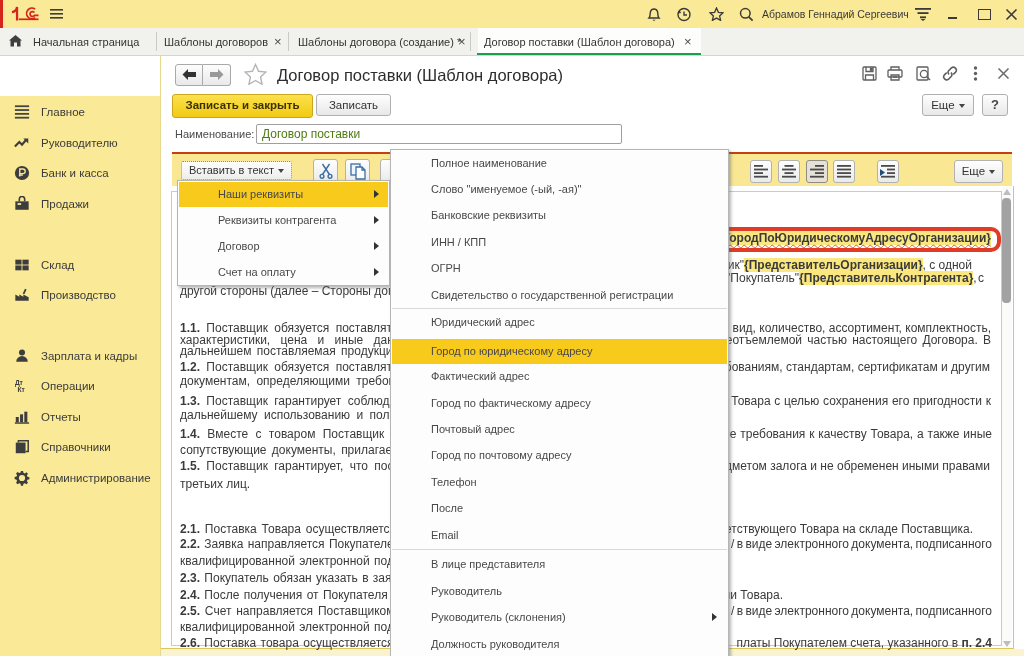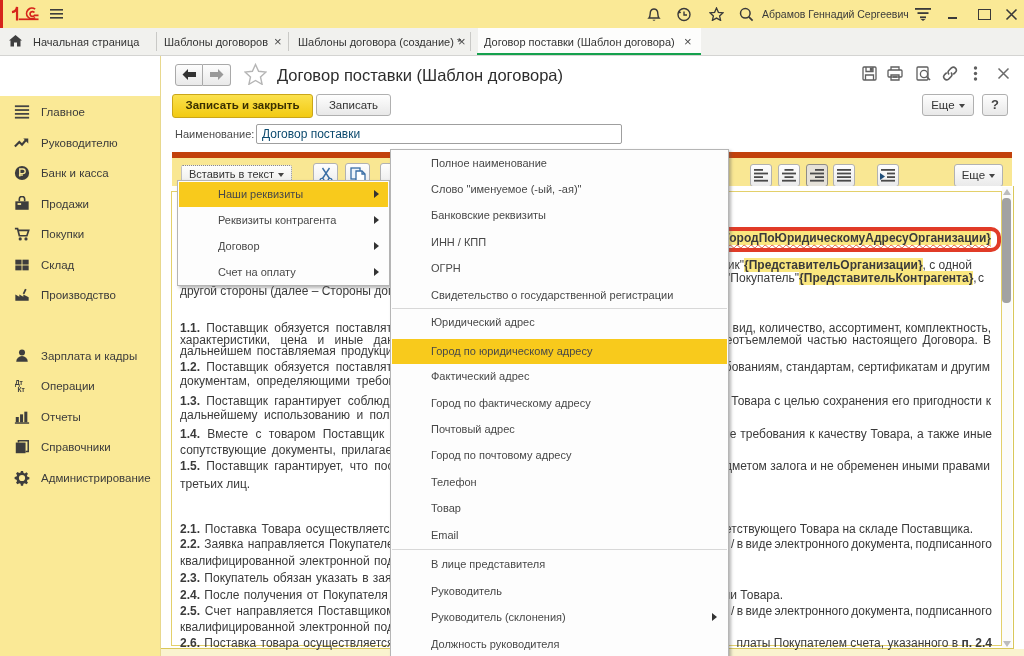--- a/index.html
+++ b/index.html
@@ -31,23 +31,23 @@
   .btn{position:absolute;box-sizing:border-box;border:1px solid #b0b0b0;border-radius:3px;
        background:linear-gradient(#fefefe,#e8e8e8);font-size:11.5px;color:#333;text-align:center;white-space:nowrap;}
   #btnsaveclose{left:11px;top:38px;width:139px;height:22px;line-height:20px;font-weight:bold;font-size:11.5px;color:#3a3000;text-align:center;
        background:linear-gradient(#fbe14d,#f2ca13);border:1px solid #caa61a;border-radius:3px;white-space:nowrap;}
   #btnsave{left:155px;top:38px;width:75px;height:22px;line-height:20px;}
   #btnmore1{left:761px;top:38px;width:52px;height:22px;line-height:20px;}
   #btnhelp{left:821px;top:38px;width:26px;height:22px;line-height:20px;font-size:13px;font-weight:bold;color:#444;}
   
   #lblname{left:14px;top:72px;font-size:11px;color:#4a4a4a;}
   #inpname{left:95px;top:68px;width:366px;height:20px;box-sizing:border-box;border:1px solid #9f9f9f;border-radius:2px;background:#fff;
-           font-size:12px;color:#0c4a6e;line-height:18px;padding-left:5px;}
-  
-  #toolbar{left:172px;top:152px;width:840px;height:34px;background:#f9e793;border-top:6px solid #c2410c;box-sizing:border-box;}
+           font-size:12px;color:#4d7c0f;line-height:18px;padding-left:5px;}
+  
+  #toolbar{left:172px;top:152px;width:840px;height:34px;background:#f9e793;border-top:2px solid #c2410c;box-sizing:border-box;}
   #btninsert{left:9px;top:7px;width:111px;height:19px;box-sizing:border-box;border:1px dotted #8a8a8a;border-radius:2px;
              background:linear-gradient(#fefefd,#ededea);font-size:11px;color:#333;text-align:center;line-height:17px;position:absolute;}
   .tbtn{position:absolute;top:5px;width:25px;height:24px;box-sizing:border-box;border:1px solid #b2b2b2;border-radius:3px;
         background:linear-gradient(#fefefe,#eaeaea);}
   .albtn{position:absolute;top:6px;width:22px;height:23px;box-sizing:border-box;border:1px solid #b2b2b2;border-radius:3px;
         background:linear-gradient(#fefefe,#eaeaea);}
   #btnmore2{left:782px;top:6px;width:49px;height:23px;line-height:21px;position:absolute;box-sizing:border-box;
             border:1px solid #b2b2b2;border-radius:3px;background:linear-gradient(#fefefe,#eaeaea);font-size:11.5px;color:#333;text-align:center;}
   
   #docfield{left:161px;top:186px;width:853px;height:463px;background:#fff;border-right:1px solid #d9c75a;border-bottom:1px solid #d9c75a;box-sizing:border-box;}
@@ -168,28 +168,20 @@
         </svg>
       <div class="sbtxt">Банк и касса</div>
       </div>
     <div class="sbitem" style="top:93px">
       <svg class="sbico" viewBox="0 0 18 18">
           <rect x="1.5" y="6" width="15" height="9.5" fill="#3d3d3d"></rect>
           <path d="M6 6 V3.5 a3 3 0 0 1 6 0 V6" stroke="#3d3d3d" stroke-width="1.8" fill="none"></path>
           <rect x="4" y="8" width="4" height="2" fill="#fae996"></rect>
         </svg>
       <div class="sbtxt">Продажи</div>
-      </div>
-    <div class="sbitem" style="top:123px">
-      <svg class="sbico" viewBox="0 0 18 18">
-          <path d="M1 3 H4 L6 11 H14.5 L16.5 5 H5" stroke="#3d3d3d" stroke-width="1.9" fill="none"></path>
-          <circle cx="7" cy="14.5" r="1.8" fill="#3d3d3d"></circle>
-          <circle cx="13.5" cy="14.5" r="1.8" fill="#3d3d3d"></circle>
-        </svg>
-      <div class="sbtxt">Покупки</div>
       </div>
     <div class="sbitem" style="top:154px">
       <svg class="sbico" viewBox="0 0 18 18">
           <g fill="#3d3d3d">
             <rect x="1.5" y="3" width="7" height="5.5"></rect>
             <rect x="9.5" y="3" width="7" height="5.5"></rect>
             <rect x="1.5" y="9.5" width="7" height="5.5"></rect>
             <rect x="9.5" y="9.5" width="7" height="5.5"></rect>
           </g>
         </svg>
@@ -452,21 +444,21 @@
     <div class="mi" style="top:106px">ОГРН</div>
     <div class="mi" style="top:133px">Свидетельство о государственной регистрации</div>
     <div class="msep" style="top:158px"></div>
     <div class="mi" style="top:160px">Юридический адрес</div>
     <div class="mi" style="top:189px">Город по юридическому адресу</div>
     <div class="mi" style="top:214px">Фактический адрес</div>
     <div class="mi" style="top:241px">Город по фактическому адресу</div>
     <div class="mi" style="top:267px">Почтовый адрес</div>
     <div class="mi" style="top:293px">Город по почтовому адресу</div>
     <div class="mi" style="top:320px">Телефон</div>
-    <div class="mi" style="top:346px">Товар</div>
+    <div class="mi" style="top:346px">После</div>
     <div class="mi" style="top:373px">Email</div>
     <div class="msep" style="top:399px"></div>
     <div class="mi" style="top:402px">В лице представителя</div>
     <div class="mi" style="top:429px">Руководитель</div>
     <div class="mi" style="top:455px">Руководитель (склонения)</div>
     <div class="marr" style="left:321px;top:463px"></div>
     <div class="mi" style="top:482px">Должность руководителя</div>
   </div>
 </div>
 

